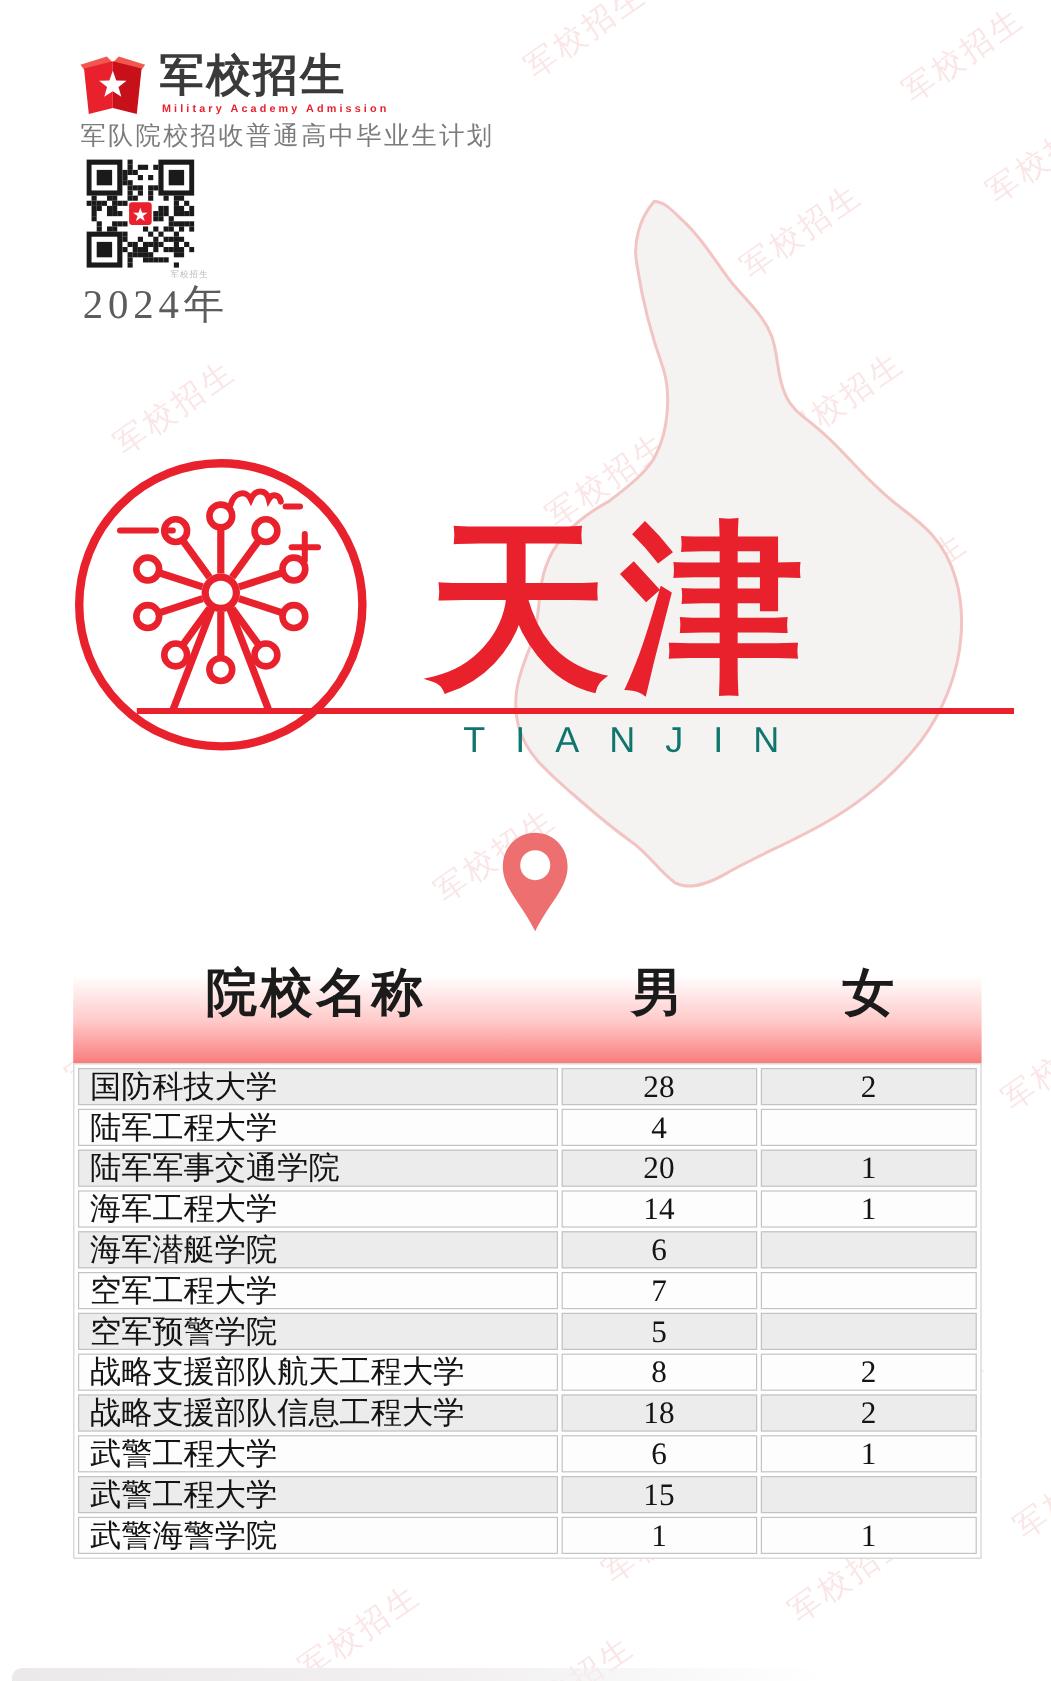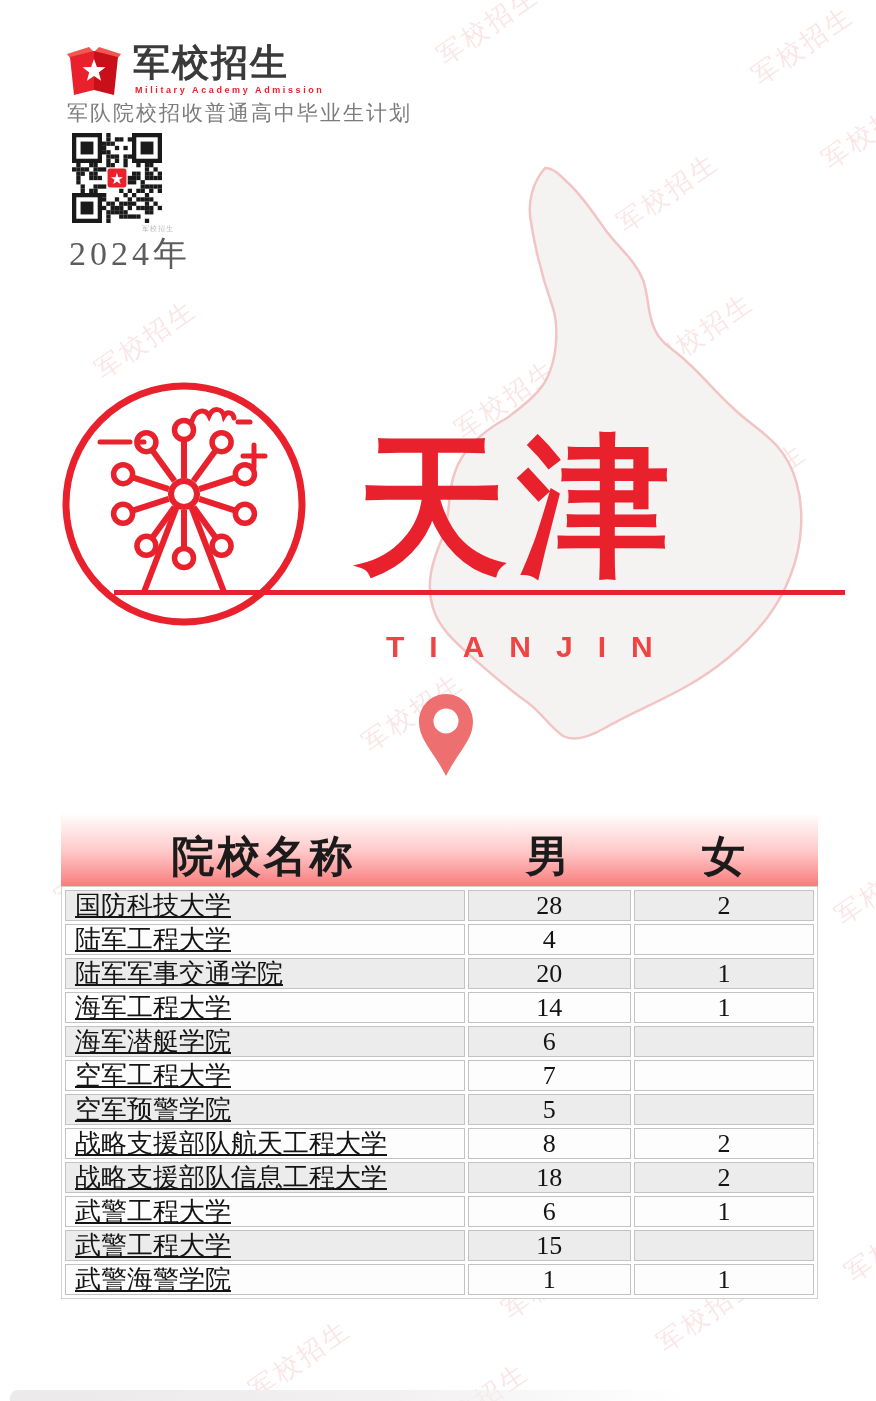--- a/index.html
+++ b/index.html
@@ -28,39 +28,39 @@
   .qr-caption{position:absolute;left:142px;top:224px;font-size:7px;color:#beb8b8;letter-spacing:1px;}
   .year{position:absolute;left:69px;top:231px;font-size:34px;color:#5c5c5c;
         font-family:"Liberation Serif",serif;letter-spacing:4px;text-align:right;}
 
   
   .map-svg{position:absolute;left:415px;top:130px;}
   .ferris-svg{position:absolute;left:56px;top:380px;}
   .ground-line{position:absolute;left:114px;top:590px;width:731px;height:5px;background:var(--accent);}
   .province-cn{position:absolute;left:356px;top:432px;font-size:152px;font-weight:900;line-height:1;
                color:var(--accent);font-family:"Liberation Serif",serif;letter-spacing:10px;}
-  .province-en{position:absolute;left:386px;top:630px;font-size:30px;font-weight:700;
-               color:#ef4444;letter-spacing:25px;}
+  .province-en{position:absolute;left:386px;top:601px;font-size:30px;font-weight:400;
+               color:#0f766e;letter-spacing:25px;}
   .pin-svg{position:absolute;left:416px;top:692px;}
 
   
-  .thead-band{position:absolute;left:61px;top:799px;width:757px;height:87px;display:flex;align-items:flex-end;
+  .thead-band{position:absolute;left:61px;top:799px;width:757px;height:87px;display:flex;align-items:flex-start;
               background:linear-gradient(180deg,#ffffff 0%,#ffffff 16%,#ffc9c9 60%,var(--header_end) 100%);}
   .th{font-size:43px;font-weight:900;color:#1b1b1b;letter-spacing:3px;text-align:center;
       font-family:"Liberation Sans",sans-serif;}
   .th-name{width:405px;}
   .th-male{width:166px;}
   .th-female{width:186px;}
 
   
   table.plan{position:absolute;left:61px;top:886px;width:757px;table-layout:fixed;
              border-collapse:separate;border-spacing:3px;background:#fff;border:1px solid #d2d2d2;}
   table.plan td{border:1px solid #c3c3c3;height:31px;font-family:"Liberation Serif",serif;
                 font-size:26px;color:#141414;line-height:1;overflow:hidden;white-space:nowrap;}
-  td.c-name{padding-left:9px;text-align:left;text-decoration:underline;}
+  td.c-name{padding-left:9px;text-align:left;}
   td.c-num{text-align:center;}
   table.plan tr:nth-child(odd) td{background:var(--row_alt);}
   table.plan tr:nth-child(even) td{background:#fdfdfd;}
 
   .bottom-bar{position:absolute;left:10px;top:1390px;width:680px;height:11px;border-radius:8px 8px 0 0;
               background:linear-gradient(90deg,#ebe9e9 0%,#f2f0f0 55%,rgba(243,241,241,0) 100%);}
 
   
   .sa{stroke:var(--accent);fill:none;}
 </style>

